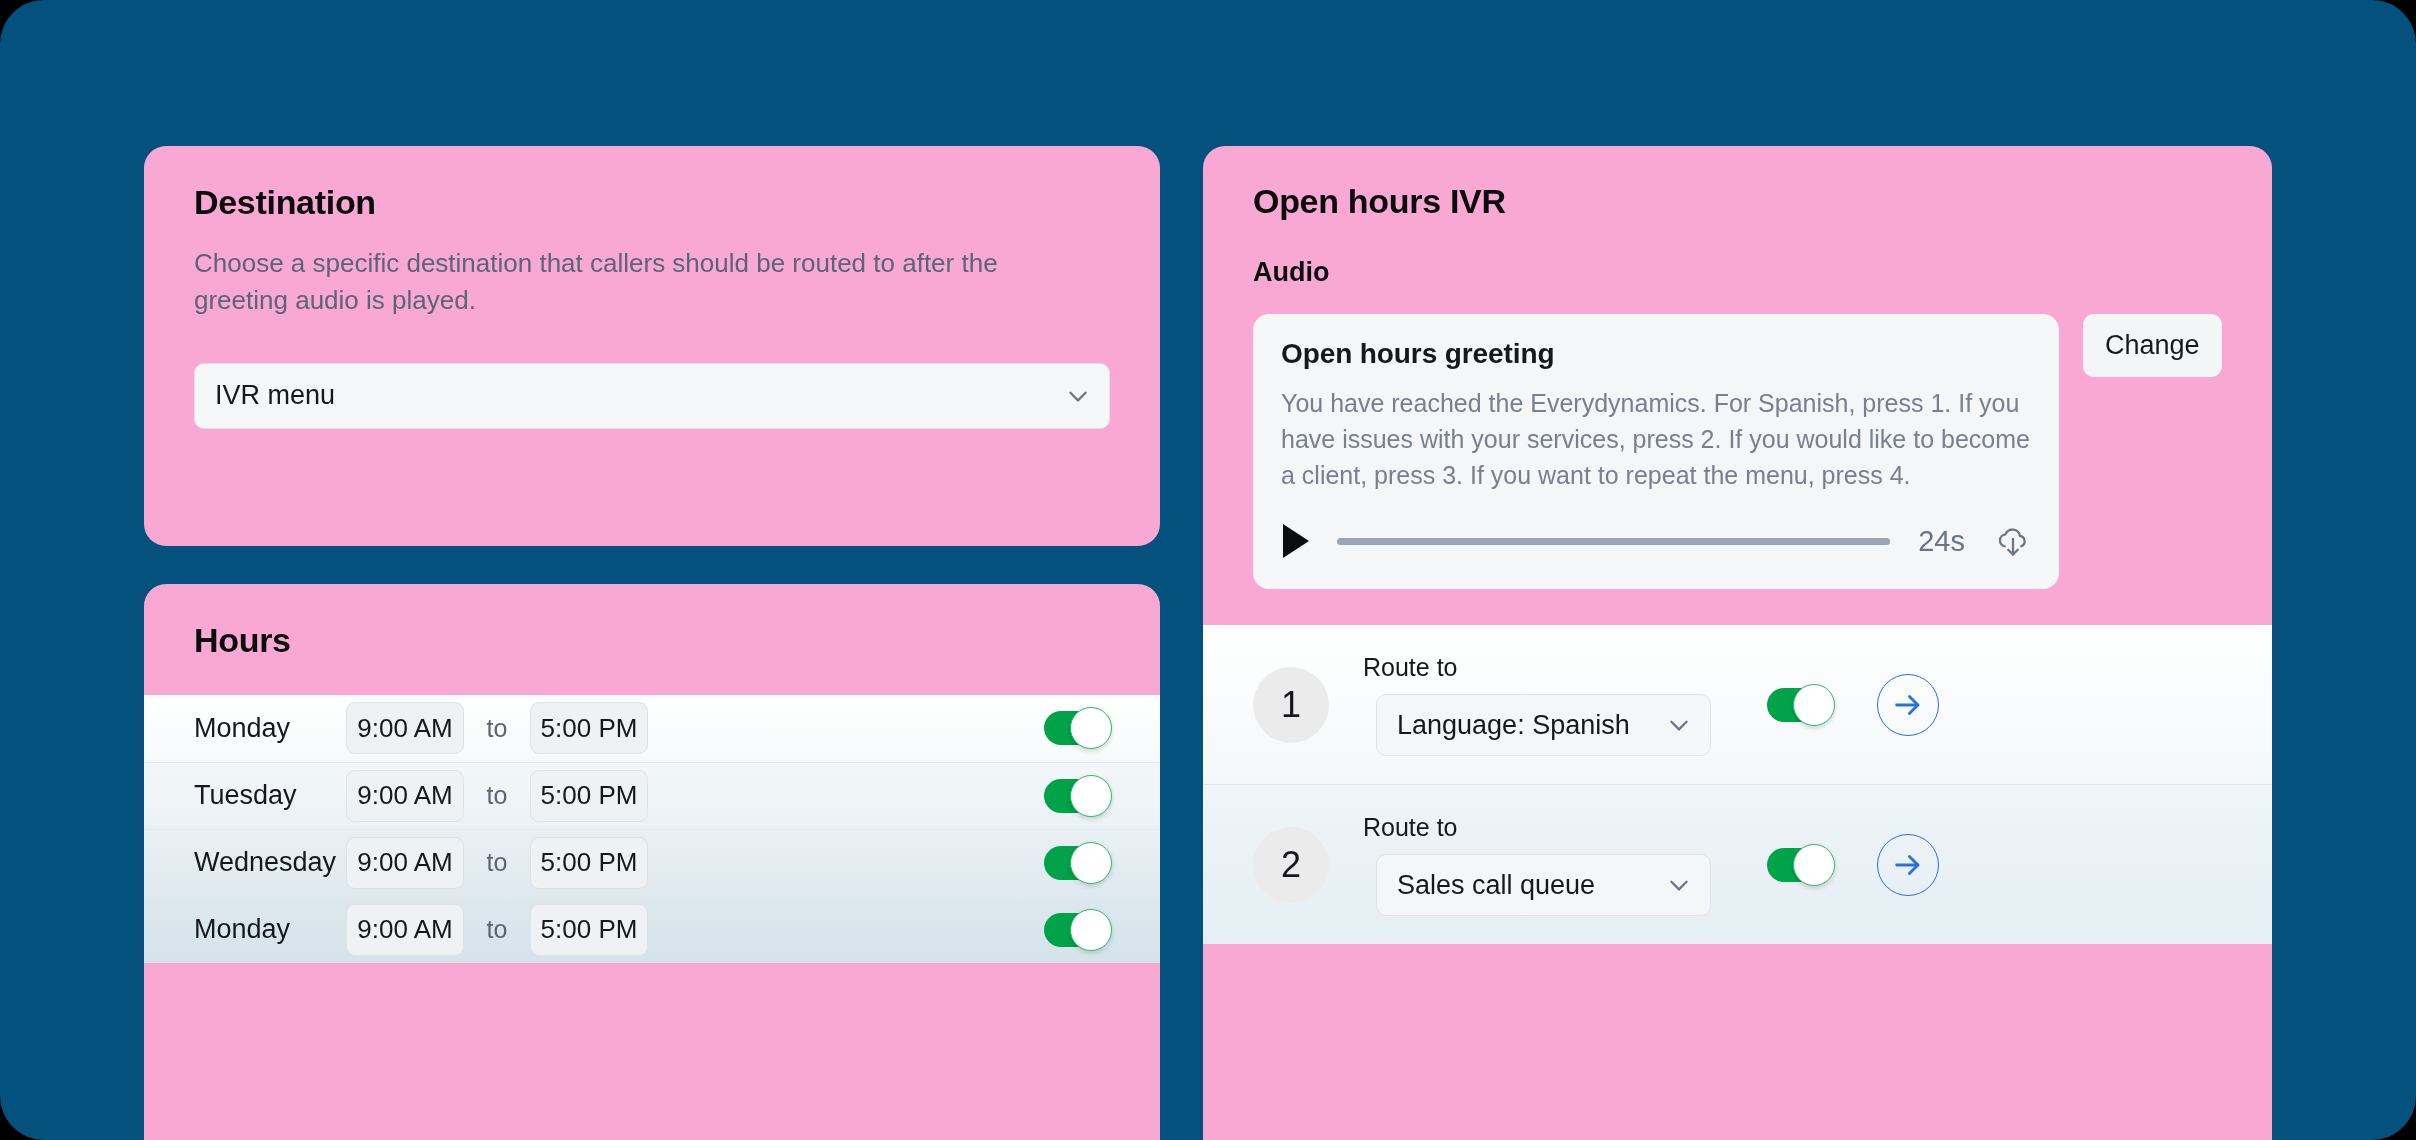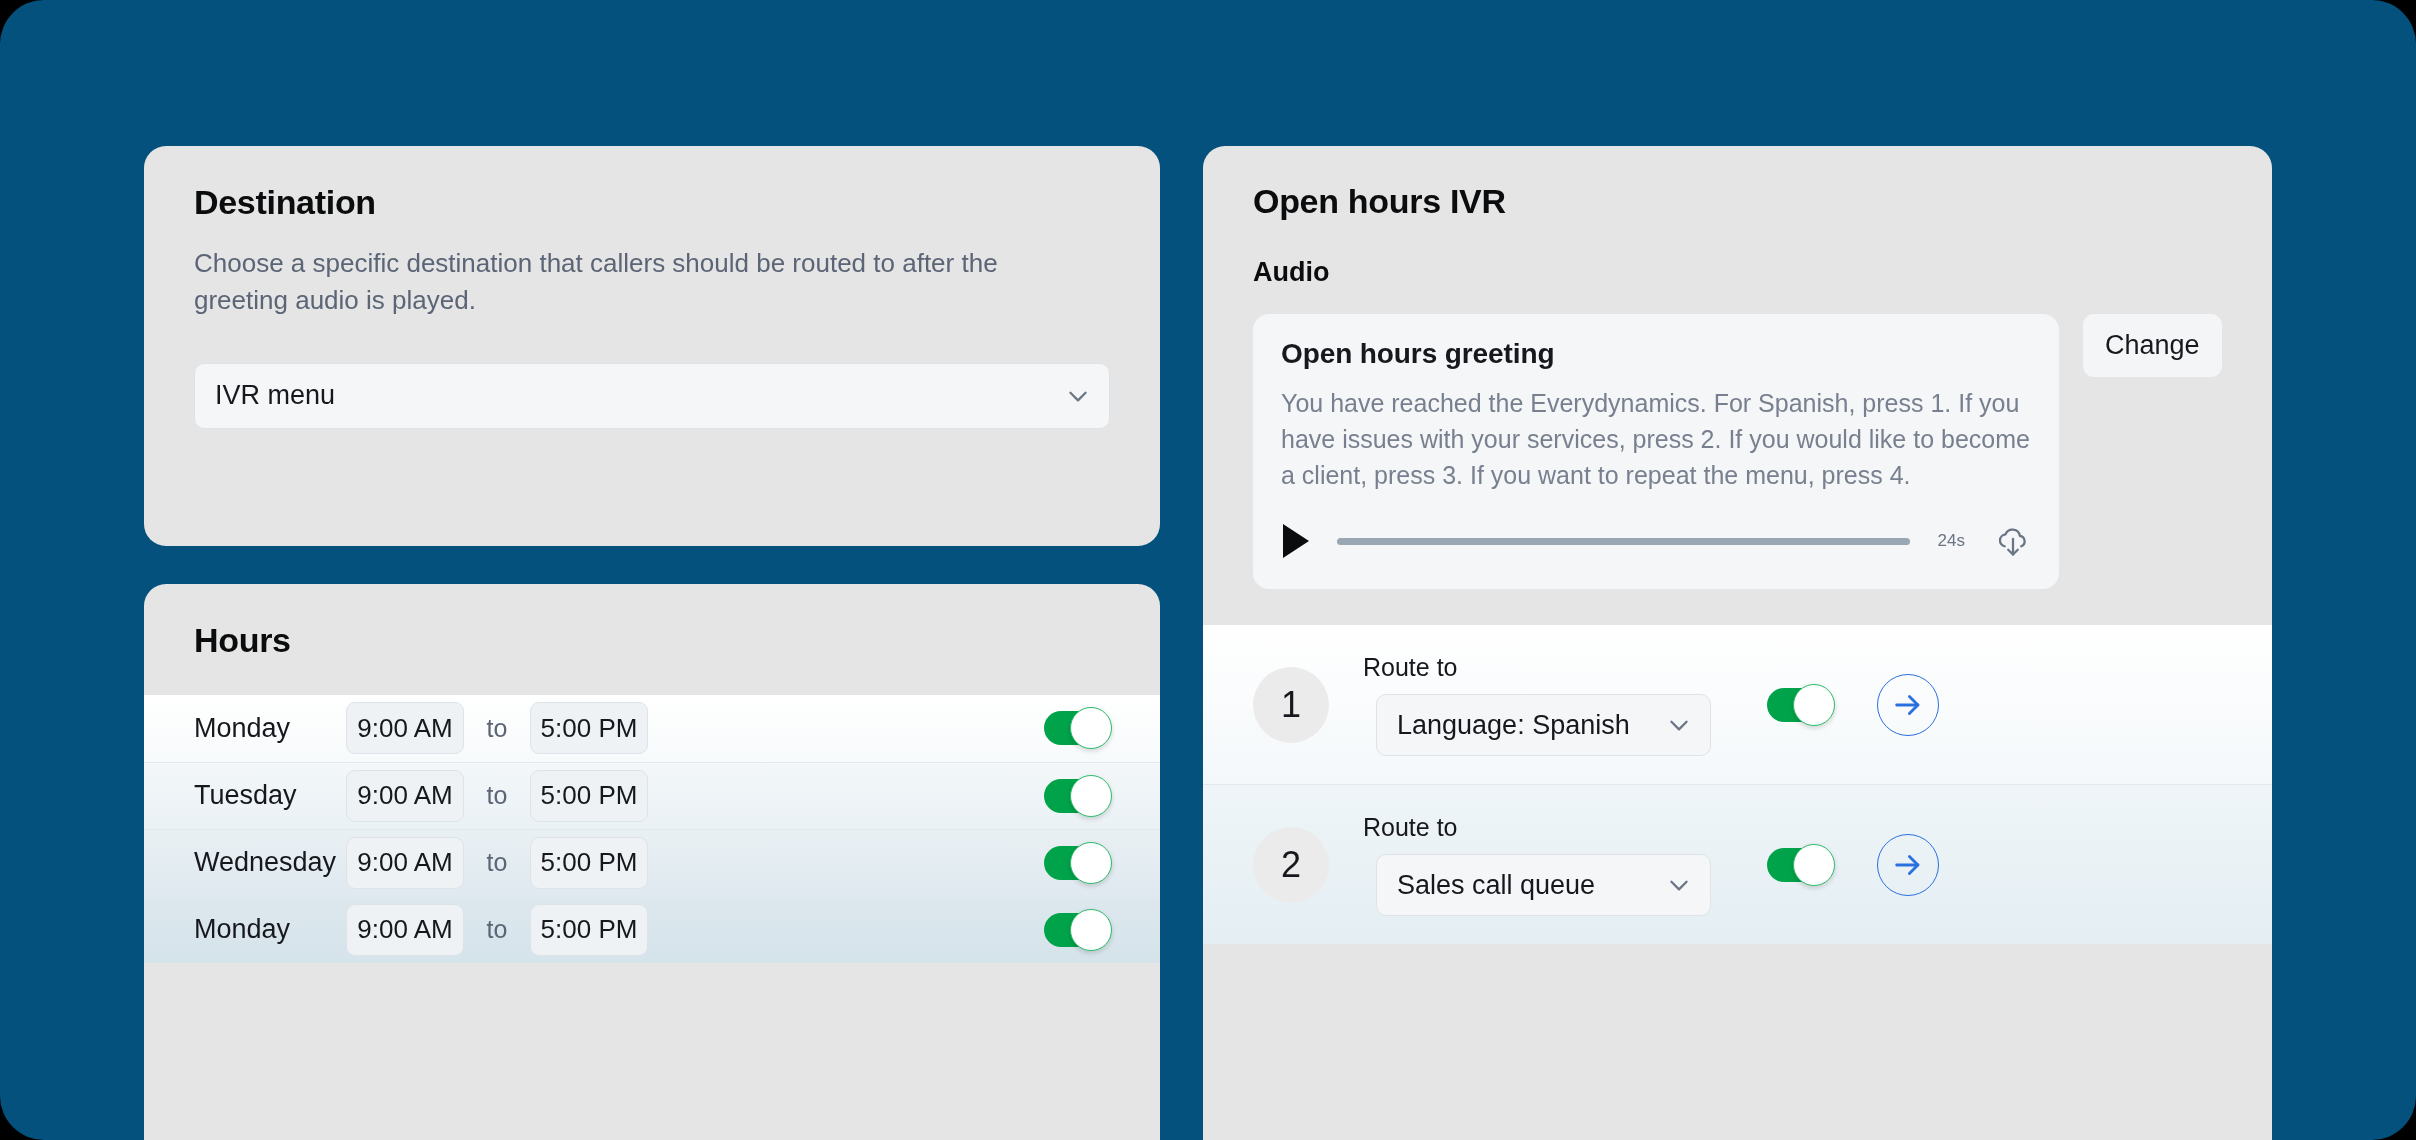--- a/index.html
+++ b/index.html
@@ -13,21 +13,21 @@
     position: relative;
     width: 2416px; height: 1140px;
     background: #04517E;
     border-radius: 44px;
     overflow: hidden;
   }
 
   
   .card {
     position: absolute;
-    background: #e5e5e5;
+    background: #f9a8d4;
     border-radius: 22px;
     overflow: hidden;
   }
   #card-destination { left: 144px; top: 146px; width: 1016px; height: 400px; }
   #card-hours       { left: 144px; top: 584px; width: 1016px; height: 620px; }
   #card-ivr         { left: 1203px; top: 146px; width: 1069px; height: 1058px; }
 
   .card-pad { padding: 36px 50px 0 50px; }
 
   .card-title {
@@ -148,21 +148,21 @@
   }
   #play-btn svg { display:block; }
   #progress-track {
     flex: 1 1 auto;
     height: 7px; margin: 0 28px 0 18px;
     background: #9aa6b4;
     border-radius: 4px;
     cursor: pointer;
   }
   #duration {
-    font-size: 17px; color: #6a7484; margin-right: 30px; white-space: nowrap;
+    font-size: 29px; color: #6a7484; margin-right: 30px; white-space: nowrap;
   }
   #download-btn { width: 36px; height: 36px; cursor: pointer; flex:0 0 36px; }
   #download-btn svg { display:block; width:100%; height:100%; }
 
   #change-btn {
     background: #f3f5f7;
     border: none;
     border-radius: 11px;
     padding: 16px 22px;
     font-size: 27px; color: #16181d;

